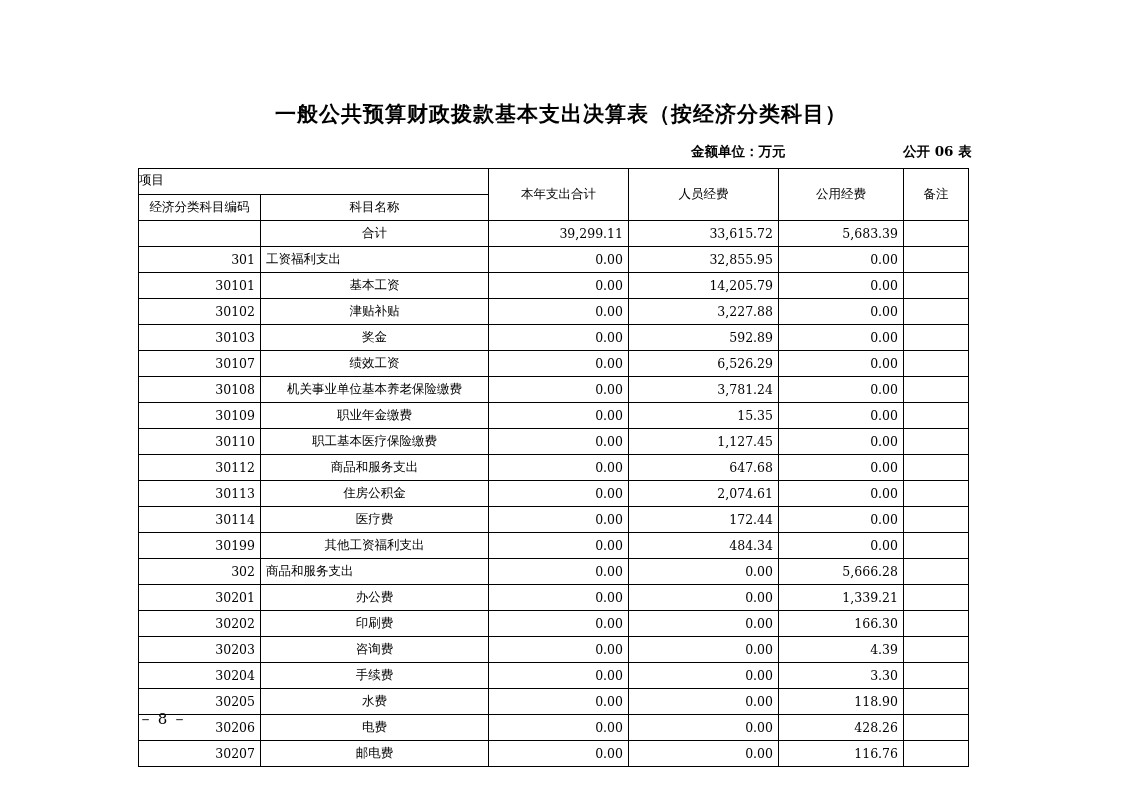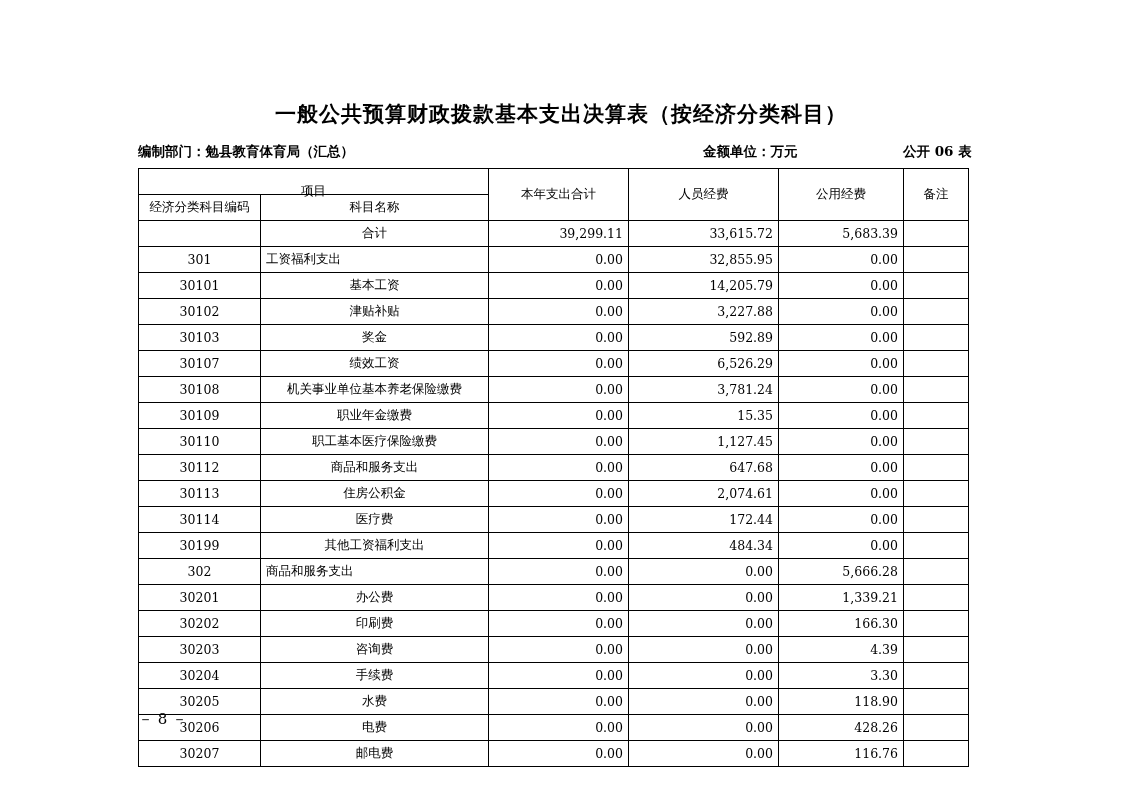--- a/index.html
+++ b/index.html
@@ -49,21 +49,21 @@
     font-family: "DejaVu Serif", "Liberation Serif", serif;
   }
   .meta-left {
     position: absolute;
     left: 0;
     top: 0;
     white-space: nowrap;
   }
   .meta-mid {
     position: absolute;
-    left: 565px;
+    left: 553px;
     top: 0;
     white-space: nowrap;
   }
   .meta-right {
     position: absolute;
     left: 765px;
     top: 0;
     white-space: nowrap;
   }
   table.fin {
@@ -90,56 +90,54 @@
   .col-public { width: 125px; }
   .col-note { width: 65px; }
 
   .hdr-split {
     position: relative;
     padding: 0;
     height: 50px;
   }
   .hdr-split .xiangmu {
     position: absolute;
-    top: 14px;
+    top: 3px;
     left: 0;
     width: 100%;
-    text-align: center;
     font-size: 12.5px;
   }
   .hdr-sub {
     text-align: center;
     margin-top: 23px;
   }
   .num {
     text-align: right;
     font-family: "DejaVu Serif", "Liberation Serif", serif;
   }
   .name-cell { padding-left: 18px; }
   .name-cell-sub { padding-left: 28px; text-align: center; }
-  .code-cell { text-align: center; margin-left: 44px; }
+  .code-cell { text-align: right; margin-left: 44px; }
   .total-label { text-align: center; margin-left: 18px; }
   .footer-pageno {
     position: absolute;
     left: 138px;
     top: 710px;
     font-size: 15px;
     font-family: "DejaVu Serif", "Liberation Serif", serif;
   }
 </style>
 </head>
 <body>
 
 <div class="page">
   <div class="sheet">
 
     <div class="doc-title">一般公共预算财政拨款基本支出决算表（按经济分类科目）</div>
 
     <div class="meta-row">
-      <span class="meta-left">编制部门：勉县教育体育局（汇总）</span>
       <span class="meta-mid">金额单位：万元</span>
       <span class="meta-right">公开 06 表</span>
     </div>
 
     <table class="fin">
       <colgroup>
         <col class="col-code">
         <col class="col-name">
         <col class="col-total">
         <col class="col-person">

